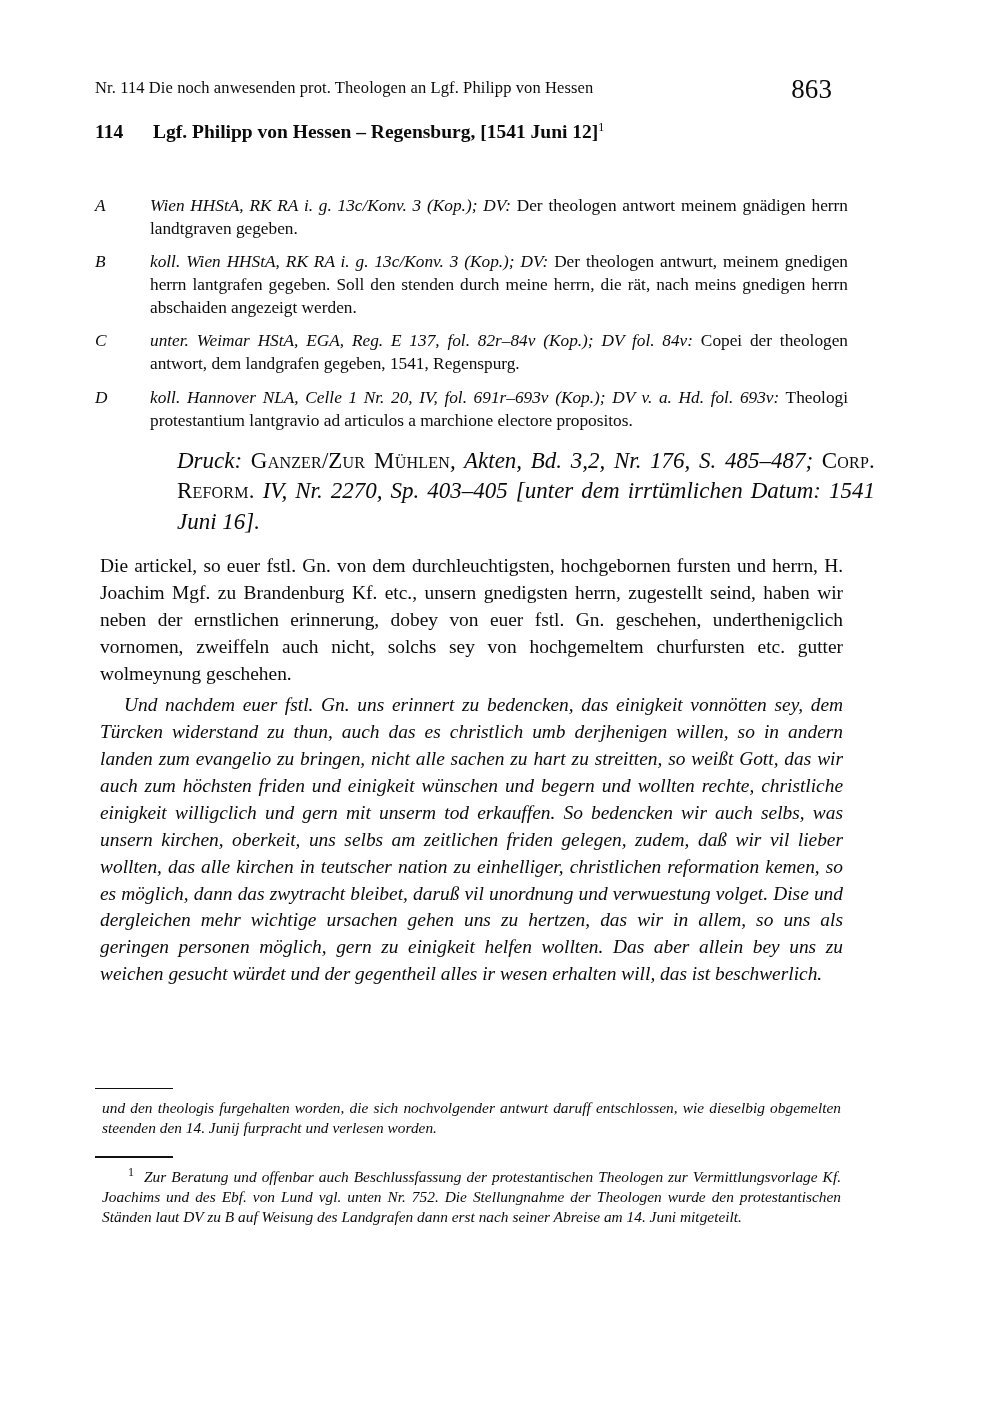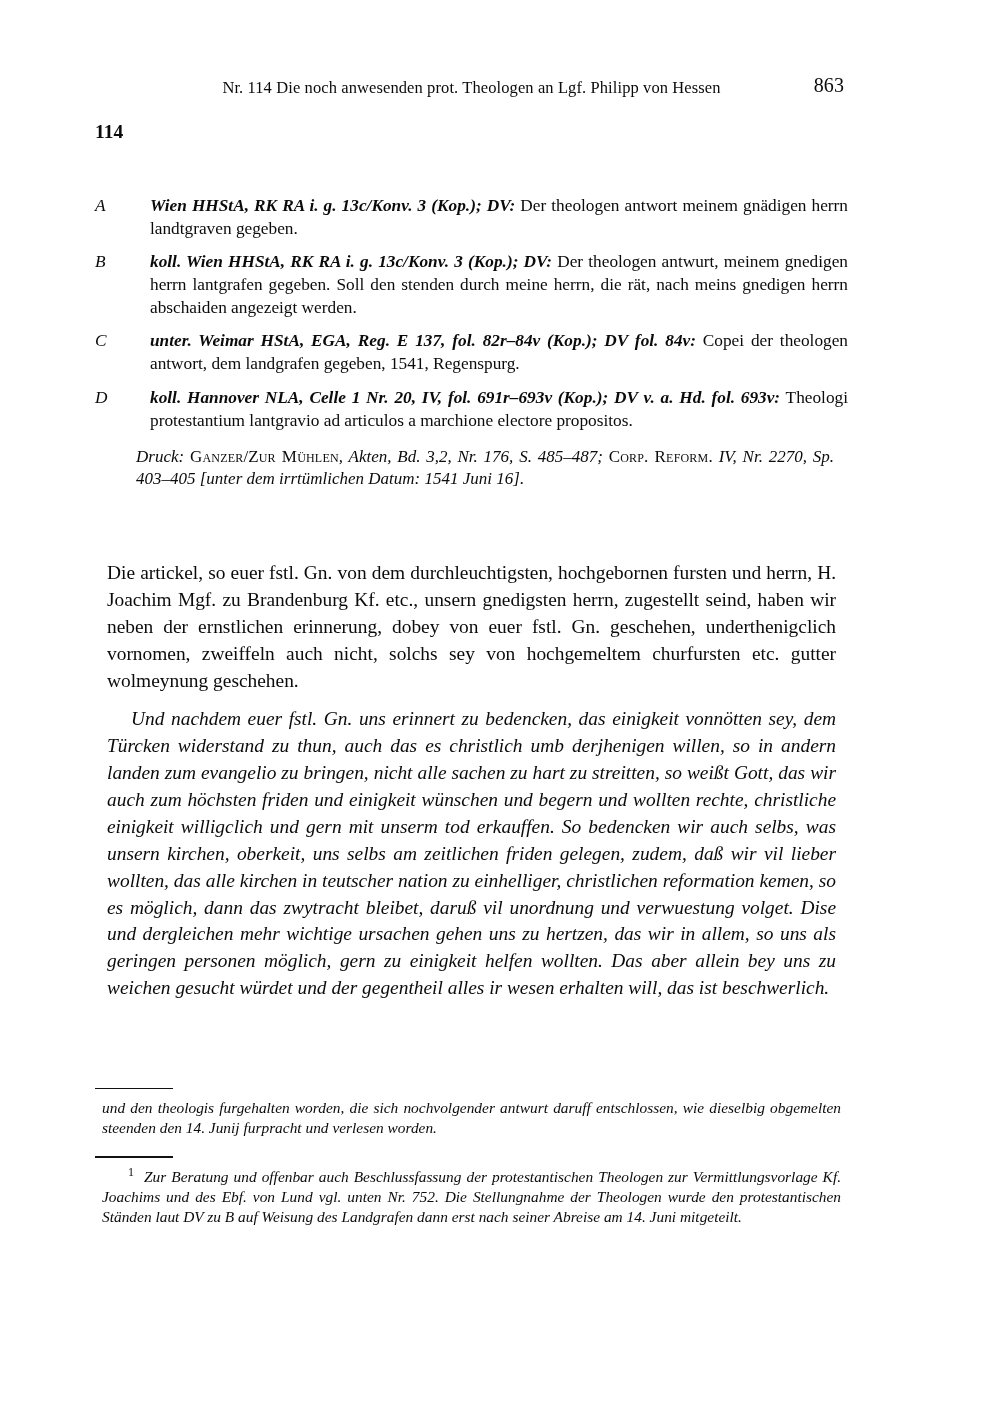--- a/index.html
+++ b/index.html
@@ -18,32 +18,32 @@
   }
 
   
   .running-head {
     position: absolute;
     left: 95px;
     top: 78px;
     width: 753px;
     display: flex;
     align-items: baseline;
-    justify-content: center;
+    justify-content: flex-start;
     font-size: 16.5px;
     letter-spacing: 0.1px;
   }
   .running-head .rh-title {
     white-space: nowrap;
   }
   .running-head .rh-folio {
     position: absolute;
-    right: 4px;
+    right: 16px;
     top: -4px;
-    font-size: 20px;
+    font-size: 27px;
   }
 
   
   .doc-title {
     position: absolute;
     left: 95px;
     top: 118px;
     width: 753px;
     display: flex;
     font-weight: bold;
@@ -89,26 +89,26 @@
   .app-item .sig {
     width: 55px;
     flex: 0 0 55px;
     font-style: italic;
   }
   .app-item .body {
     flex: 1 1 auto;
     text-align: justify;
     text-align-last: left;
   }
-  .app-item .body i { font-style: italic; font-weight: bold; }
+  .app-item .body i { font-style: italic; }
 
   .druck {
-    margin-left: 41px;
+    margin-left: 82px;
     width: 698px;
-    font-size: 17px;
+    font-size: 23px;
     line-height: 1.335;
     text-align: justify;
     text-align-last: left;
     font-style: italic;
     margin-top: 14px;
   }
   .sc {
     font-variant: small-caps;
     font-style: normal;
     letter-spacing: 0.2px;
@@ -119,21 +119,21 @@
   .body-text {
     position: absolute;
     left: 95px;
     top: 548px;
     width: 753px;
     font-size: 19.4px;
     line-height: 1.385;
     text-align: justify;
   }
   .body-text p {
-    margin: 12px;
+    margin: 5px;
     text-align: justify;
   }
   .body-text p.indent {
     text-indent: 24px;
     font-style: italic;
   }
 
   
   .footnotes {
     position: absolute;
@@ -178,20 +178,21 @@
 <div class="page">
 
   <div class="running-head">
     <span class="rh-title">Nr. 114 Die noch anwesenden prot. Theologen an Lgf. Philipp von Hessen</span>
     <span class="rh-folio">863</span>
   </div>
 
   <div class="doc-title">
     <span class="num">114</span>
     <span class="ttl">
+      <span class="l2"><span>Lgf. Philipp von Hessen – Regensburg, [1541 Juni 12]</span><sup class="fn">1</sup></span>
     </span>
   </div>
 
   <div class="apparatus">
 
     <div class="app-item">
       <span class="sig">A</span>
       <span class="body"><i>Wien HHStA, RK RA i. g. 13c/Konv. 3 (Kop.); DV:</i><span> Der theologen antwort meinem gnädigen herrn landtgraven gegeben.</span></span>
     </div>
 

